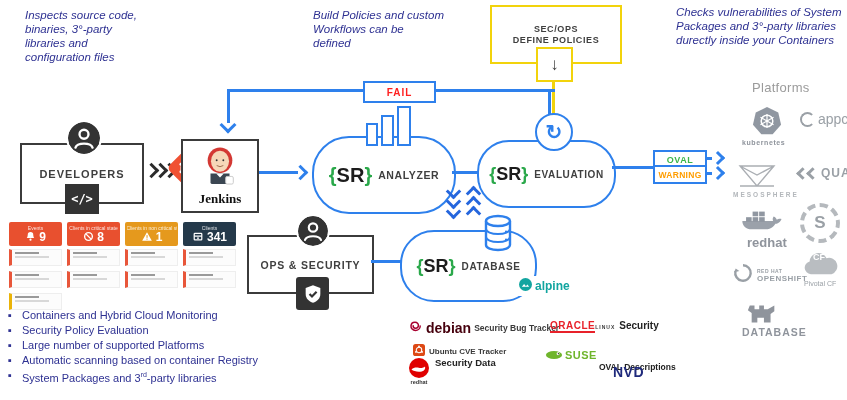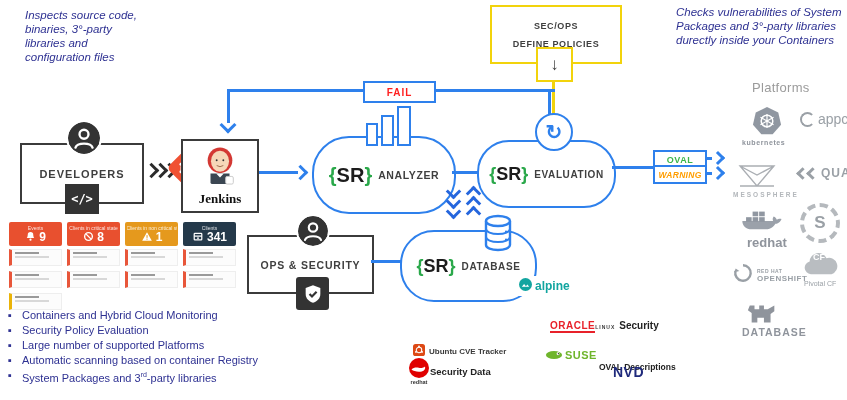--- a/index.html
+++ b/index.html
@@ -42,26 +42,29 @@
 </style>
 </head>
 <body>
 
 <div id="canvas">
 
   <div class="ann pre" style="left:25px;top:8px;width:160px;">Inspects source code,
 binaries, 3°-party
 libraries and
 configuration files</div>
+  <div class="ann pre" style="left:313px;top:8px;width:170px;">Build Policies and custom
+Workflows can be
+defined</div>
   <div class="ann pre" style="left:676px;top:5px;width:170px;">Checks vulnerabilities of System
 Packages and 3°-party libraries
 durectly inside your Containers</div>
 
   <div class="abs" style="left:490px;top:5px;width:128px;height:55px;border:2.5px solid #f2d30c;background:#fff;display:flex;align-items:center;justify-content:center;">
-    <div class="pre" style="font-size:9px;font-weight:bold;color:#3f3f3f;text-align:center;letter-spacing:.6px;line-height:18px;">SEC/OPS
+    <div class="pre" style="font-size:9px;font-weight:bold;color:#3f3f3f;text-align:center;letter-spacing:.6px;line-height:11px;">SEC/OPS
 DEFINE POLICIES</div>
   </div>
   <div class="yline" style="left:552px;top:60px;width:3px;height:55px;"></div>
   <div class="abs" style="left:536px;top:47px;width:33px;height:31px;border:2.5px solid #f2d30c;background:#fff;display:flex;align-items:center;justify-content:center;">
     <span style="font-size:17px;color:#3f3f3f;font-weight:bold;">↓</span>
   </div>
 
   <div class="hline" style="left:227px;top:89px;width:328px;height:3px;"></div>
   <div class="vline" style="left:227px;top:89px;width:3px;height:34px;"></div>
   <span class="chev down" style="position:absolute;left:222px;top:119px;width:9px;height:9px;"></span>
@@ -132,21 +135,21 @@
     <span class="nodelabel" style="font-size:10px;">EVALUATION</span>
   </div>
   <div class="abs" style="left:535px;top:113px;width:34px;height:34px;border-radius:50%;border:2.5px solid #2e80ec;background:#fff;display:flex;align-items:center;justify-content:center;z-index:2;">
     <span style="color:#2e80ec;font-size:20px;font-weight:bold;line-height:20px;">↻</span>
   </div>
 
   <div class="hline" style="left:612px;top:166px;width:41px;height:3px;"></div>
   <div class="badge" style="left:653px;top:150px;width:50px;height:15px;border-width:2px;">
     <span style="color:#3bb54a;font-size:9px;letter-spacing:.5px;">OVAL</span>
   </div>
-  <div class="badge" style="left:653px;top:165px;width:50px;height:15px;border-width:2px;font-style:italic;">
+  <div class="badge" style="left:653px;top:165px;width:50px;height:15px;border-width:2px;">
     <span style="color:#ff9d00;font-size:8.5px;letter-spacing:.3px;">WARNING</span>
   </div>
   <div class="hline" style="left:705px;top:157px;width:7px;height:2.5px;"></div>
   <span class="chev right" style="position:absolute;left:713px;top:153px;width:7px;height:7px;"></span>
   <div class="hline" style="left:705px;top:172px;width:7px;height:2.5px;"></div>
   <span class="chev right" style="position:absolute;left:713px;top:168px;width:7px;height:7px;"></span>
 
   <span class="chev down" style="position:absolute;left:448px;top:186px;width:8px;height:8px;border-color:#2566dd;"></span>
   <span class="chev down" style="position:absolute;left:448px;top:196px;width:8px;height:8px;border-color:#2566dd;"></span>
   <span class="chev down" style="position:absolute;left:448px;top:206px;width:8px;height:8px;border-color:#2566dd;"></span>
@@ -289,20 +292,27 @@
     <li>
         <span class="b">▪</span>
         <span>Automatic scanning based on container Registry</span>
       </li>
     <li>
         <span class="b">▪</span>
         <span><span>System Packages and 3</span><sup>rd</sup><span>-party libraries</span></span>
       </li>
   </ul>
 
+  <div class="abs" style="left:408px;top:318px;display:flex;align-items:center;gap:3px;">
+    <span><svg width="15" height="15" viewBox="0 0 16 16">
+          <path d="M13 8.5c0 3-2.5 4.8-5 4.8C5 13.3 3 11 3.2 8.4 3.4 6 5.3 4.4 7.6 4.5c2 .1 3.6 1.6 3.5 3.5-.1 1.7-1.5 3-3.2 2.9-1.4-.1-2.5-1.2-2.4-2.6" fill="none" stroke="#A80030" stroke-width="1.6" stroke-linecap="round"></path>
+        </svg></span>
+    <span class="srcname" style="font-size:14px;color:#46000d;">debian</span>
+    <span style="font-size:8.5px;font-weight:bold;color:#3a3a3a;">Security Bug Tracker</span>
+  </div>
 
   <div class="abs" style="left:550px;top:320px;display:flex;align-items:flex-start;gap:4px;">
     <span style="display:inline-flex;flex-direction:row;align-items:center;">
       <span style="font-size:10px;font-weight:bold;color:#e8212a;border-bottom:2px solid #e8212a;letter-spacing:.5px;">ORACLE</span>
       <span style="font-size:5px;font-weight:bold;color:#3a3a3a;letter-spacing:1px;">LINUX</span>
     </span>
     <span style="font-size:10px;font-weight:bold;color:#222;">Security</span>
   </div>
 
   <div class="abs" style="left:413px;top:342px;display:flex;align-items:center;gap:4px;">
@@ -319,21 +329,21 @@
   <div class="abs" style="left:545px;top:338px;display:flex;align-items:center;gap:2px;">
     <span><svg width="18" height="10" viewBox="0 0 20 10">
           <ellipse cx="10" cy="5" rx="9" ry="4.5" fill="#6fb52c"></ellipse>
           <circle cx="14.5" cy="3.6" r="1.6" fill="#fff"></circle>
           <circle cx="14.9" cy="3.6" r=".7" fill="#222"></circle>
         </svg></span>
     <span style="font-size:11px;font-weight:bold;color:#6fb52c;letter-spacing:.5px;">SUSE</span>
     <span style="font-size:8.5px;font-weight:bold;color:#222;margin-top:24px;">OVAL Descriptions</span>
   </div>
 
-  <div class="abs" style="left:408px;top:357px;display:flex;align-items:center;">
+  <div class="abs" style="left:408px;top:357px;display:flex;align-items:flex-start;gap:5px;">
     <span style="display:inline-flex;flex-direction:column;align-items:center;">
       <svg width="22" height="22" viewBox="0 0 22 22">
           <circle cx="11" cy="11" r="10" fill="#e00000"></circle>
           <path d="M3.5 12.5c2-1.8 4.2-2.2 7.2-1.7 2.8.5 4.8 0 6.3-1.3.8 2.2-.5 4.2-3.2 4.9-3.8 1-8.2-.2-10.3-1.9z" fill="#fff"></path>
         </svg>
       <span style="font-size:5.5px;font-weight:bold;color:#333;">redhat</span>
     </span>
     <span style="font-size:9.5px;font-weight:bold;color:#222;">Security Data</span>
   </div>
 

